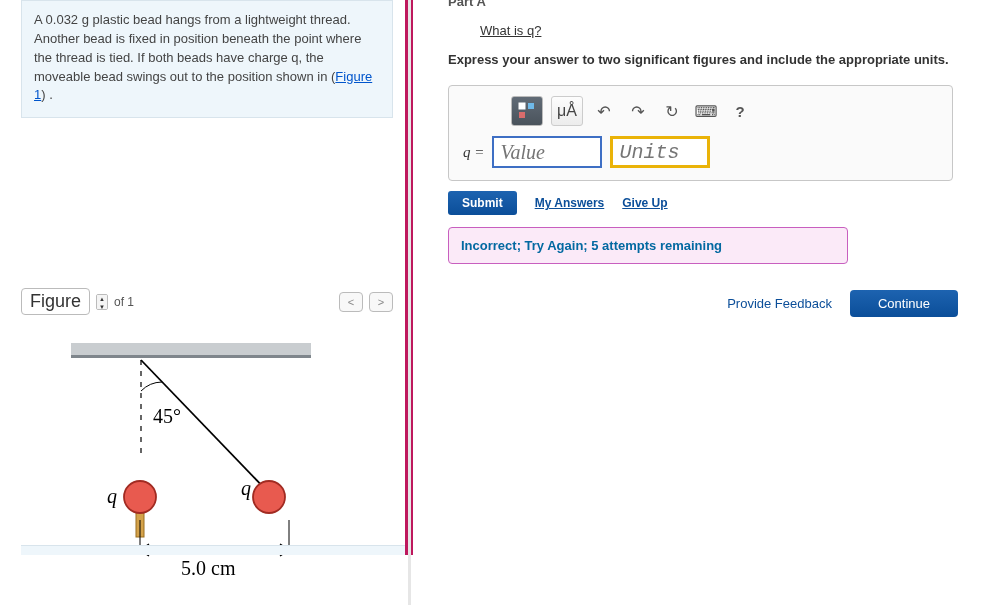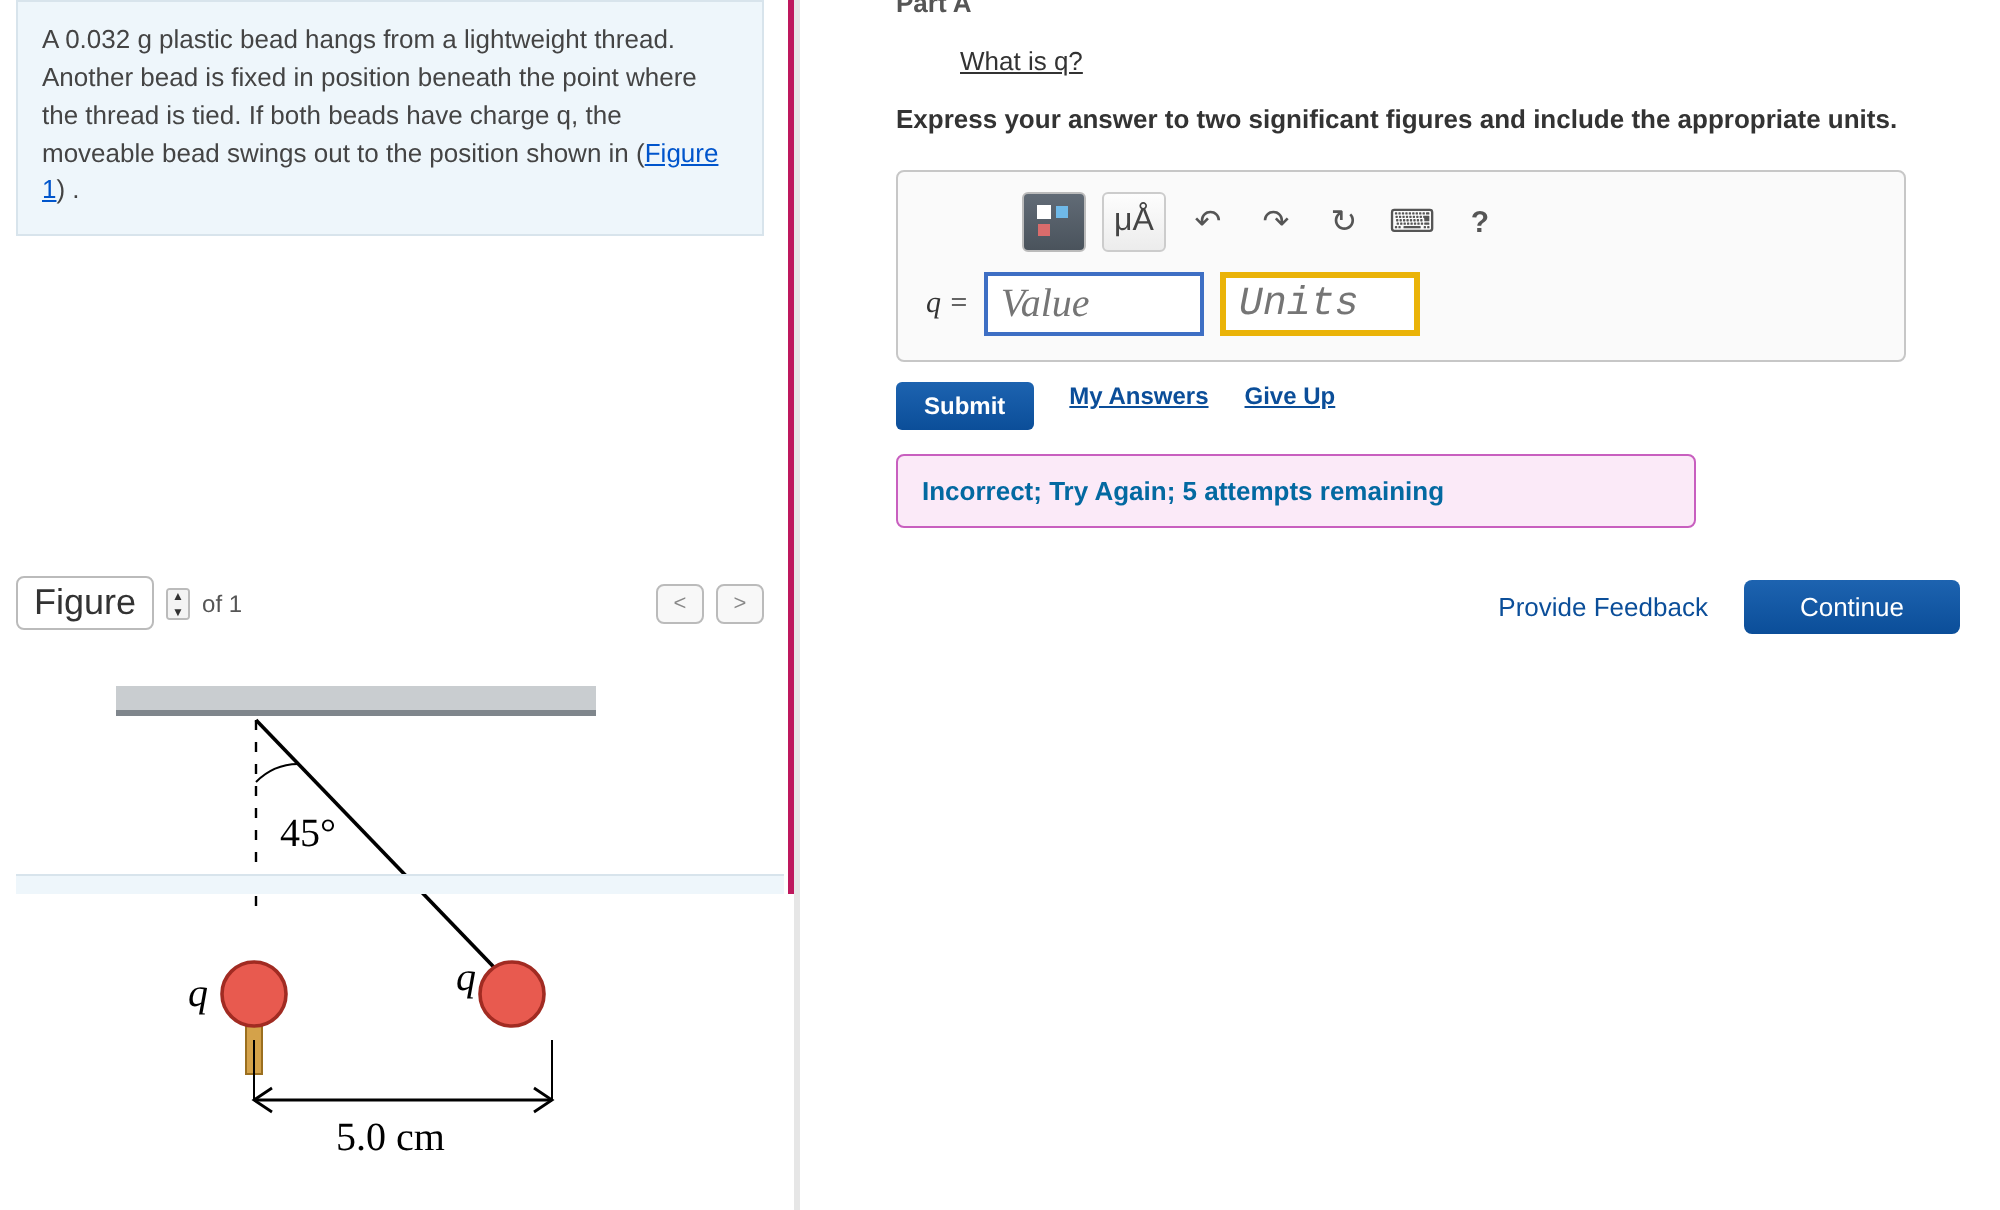--- a/index.html
+++ b/index.html
@@ -8,25 +8,25 @@
     font-size: 13px;
     color: #333;
     background: #fff;
     width: 1000px;
     height: 605px;
     position: relative;
     overflow: hidden;
   }
   .left-col {
     position: absolute;
-    left: 0;
+    left: 13px;
     top: 0;
     width: 400px;
-    height: 447px;
-    border-right: 6px solid #be185d;
+    height: 555px;
+    border-right: 8px solid #be185d;
   }
   .left-col::after{
     content:"";
     position:absolute;
     right:-6px;
     top:0;
     width:3px;
     height:605px;
     background:#e6e6e6;
   }
@@ -146,21 +146,21 @@
   .units-input{
     width:100px;height:32px;
     border:3px solid #eab308;
     font-family:Liberation Mono, monospace;
     font-style:italic;font-size:20px;color:#888;
     padding:0 6px;outline:none;background:#fff;
   }
 
   .submit-row{
     margin: 10px 0 0 38px;
-    display:flex;align-items:flex-start;gap:18px;
+    display:flex;align-items:center;gap:18px;
   }
   .submit-btn{
     background:linear-gradient(#1d63b0,#0b4e99);
     color:#fff;border:none;border-radius:3px;
     padding:5px 14px;font-weight:bold;font-size:12px;cursor:pointer;
   }
   .link{color:#0b4e99;text-decoration:underline;font-size:12px;font-weight:bold;cursor:pointer;}
 
   .feedback{
     margin: 12px 0 0 38px;
@@ -169,21 +169,21 @@
     border:1px solid #c85fbf;
     border-radius:4px;
     background:#fbeaf8;
     color:#0369a1;
     font-weight:bold;
     font-size:13px;
   }
 
   .footer-row{
     position:absolute;
-    right:10px;
+    right:32px;
     top:290px;
     display:flex;align-items:center;gap:18px;
   }
   .continue-btn{
     background:linear-gradient(#1d63b0,#0b4e99);
     color:#fff;border:none;border-radius:4px;
     padding:6px 28px;font-size:13px;cursor:pointer;
   }
   .provide{color:#0b4e99;font-size:13px;cursor:pointer;}
 

